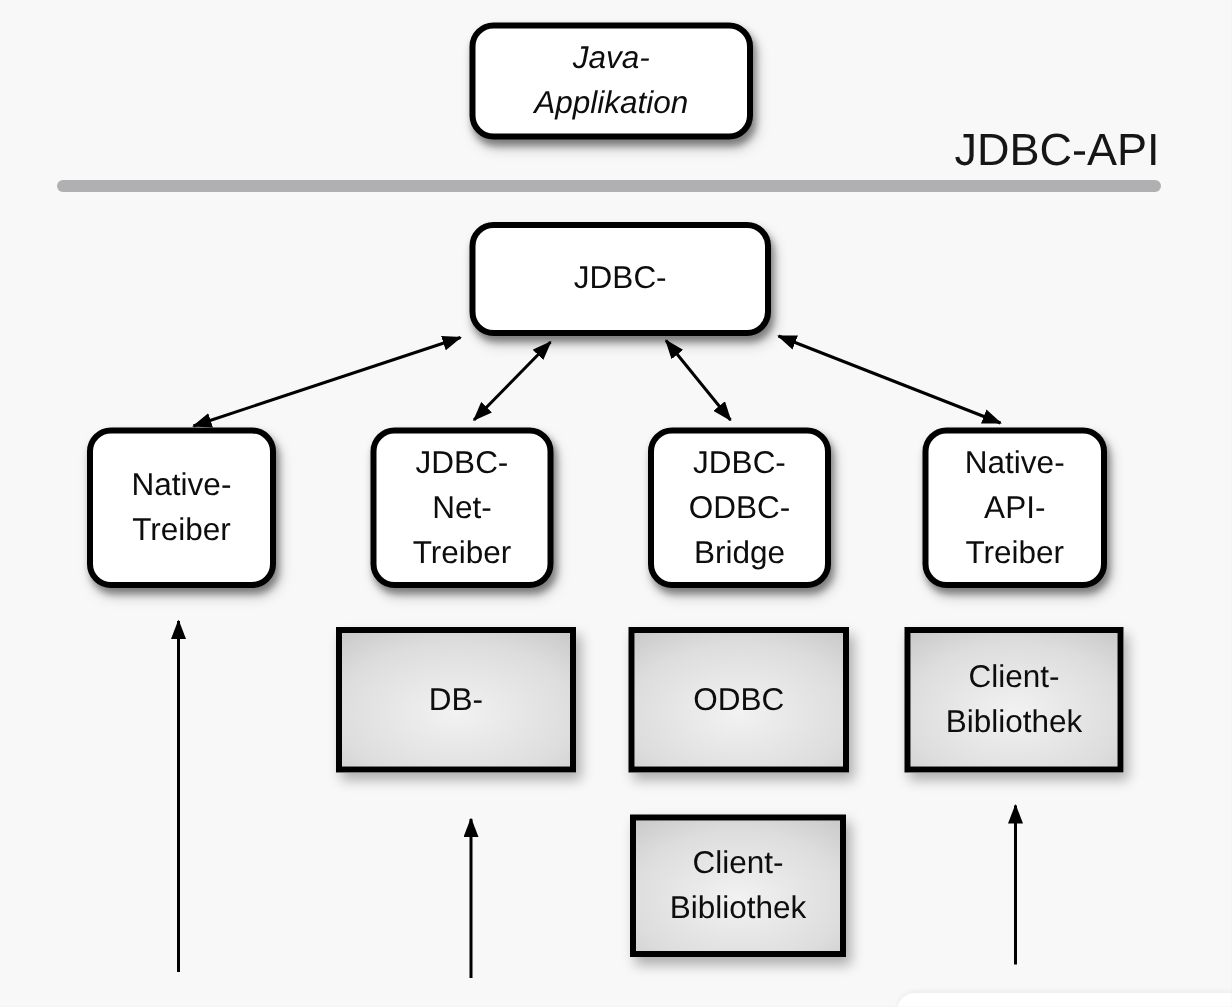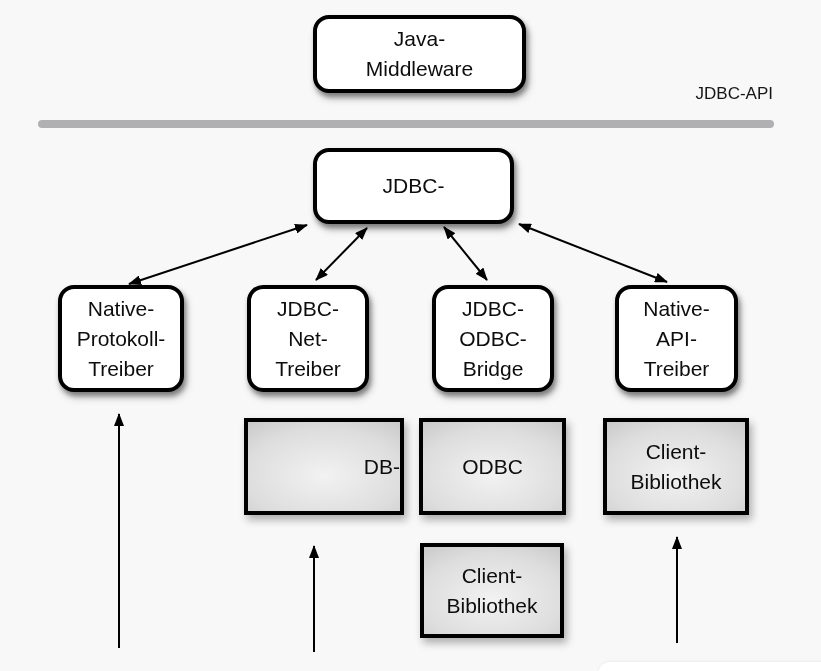--- a/index.html
+++ b/index.html
@@ -46,21 +46,21 @@
     height: 8px;
     border-radius: 4px;
     background: #b0b0b3;
   }
   .api-label {
     position: absolute;
     left: 560px;
     top: 84px;
     width: 213px;
     text-align: right;
-    font-size: 17px;
+    font-size: 30px;
     color: #161616;
   }
   svg.arrows {
     position: absolute;
     left: 0; top: 0;
     width: 821px; height: 671px;
     pointer-events: none;
   }
   svg.arrows line { stroke: #000; stroke-width: 2; }
   .partial-box {
@@ -90,35 +90,34 @@
     </defs>
     <line x1="307" y1="225" x2="129" y2="284" marker-start="url(#ah-start)" marker-end="url(#ah-end)"></line>
     <line x1="367" y1="228" x2="316" y2="280" marker-start="url(#ah-start)" marker-end="url(#ah-end)"></line>
     <line x1="444" y1="227" x2="487" y2="280" marker-start="url(#ah-start)" marker-end="url(#ah-end)"></line>
     <line x1="519" y1="224" x2="667" y2="282" marker-start="url(#ah-start)" marker-end="url(#ah-end)"></line>
     <line x1="119" y1="648" x2="119" y2="414" marker-end="url(#ah-end)"></line>
     <line x1="314" y1="652" x2="314" y2="546" marker-end="url(#ah-end)"></line>
     <line x1="677" y1="643" x2="677" y2="537" marker-end="url(#ah-end)"></line>
   </svg>
 
-  <div class="node round" style="left:313px; top:15px; width:213px; height:78px;">
+  <div class="node round" style="left:313px; top:15px; width:189px; height:78px;font-style:italic;">
     <span>Java-</span>
-    <span>Middleware</span>
+    <span>Applikation</span>
   </div>
 
   <div class="api-label">JDBC-API</div>
   <div class="divider"></div>
 
   <div class="node round" style="left:313px; top:148px; width:201px; height:76px;">
     <span>JDBC-</span>
   </div>
 
   <div class="node round" style="left:58px; top:285px; width:126px; height:107px;">
     <span>Native-</span>
-    <span>Protokoll-</span>
     <span>Treiber</span>
   </div>
 
   <div class="node round" style="left:247px; top:285px; width:122px; height:107px;">
     <span>JDBC-</span>
     <span>Net-</span>
     <span>Treiber</span>
   </div>
 
   <div class="node round" style="left:432px; top:285px; width:122px; height:107px;">
@@ -126,21 +125,21 @@
     <span>ODBC-</span>
     <span>Bridge</span>
   </div>
 
   <div class="node round" style="left:615px; top:285px; width:123px; height:107px;">
     <span>Native-</span>
     <span>API-</span>
     <span>Treiber</span>
   </div>
 
-  <div class="node gray" style="left:244px; top:418px; width:160px; height:97px;align-items:flex-end;">
+  <div class="node gray" style="left:224px; top:418px; width:160px; height:97px;">
     <span>DB-</span>
   </div>
 
   <div class="node gray" style="left:419px; top:418px; width:147px; height:97px;">
     <span>ODBC</span>
   </div>
 
   <div class="node gray" style="left:603px; top:418px; width:146px; height:97px;">
     <span>Client-</span>
     <span>Bibliothek</span>

